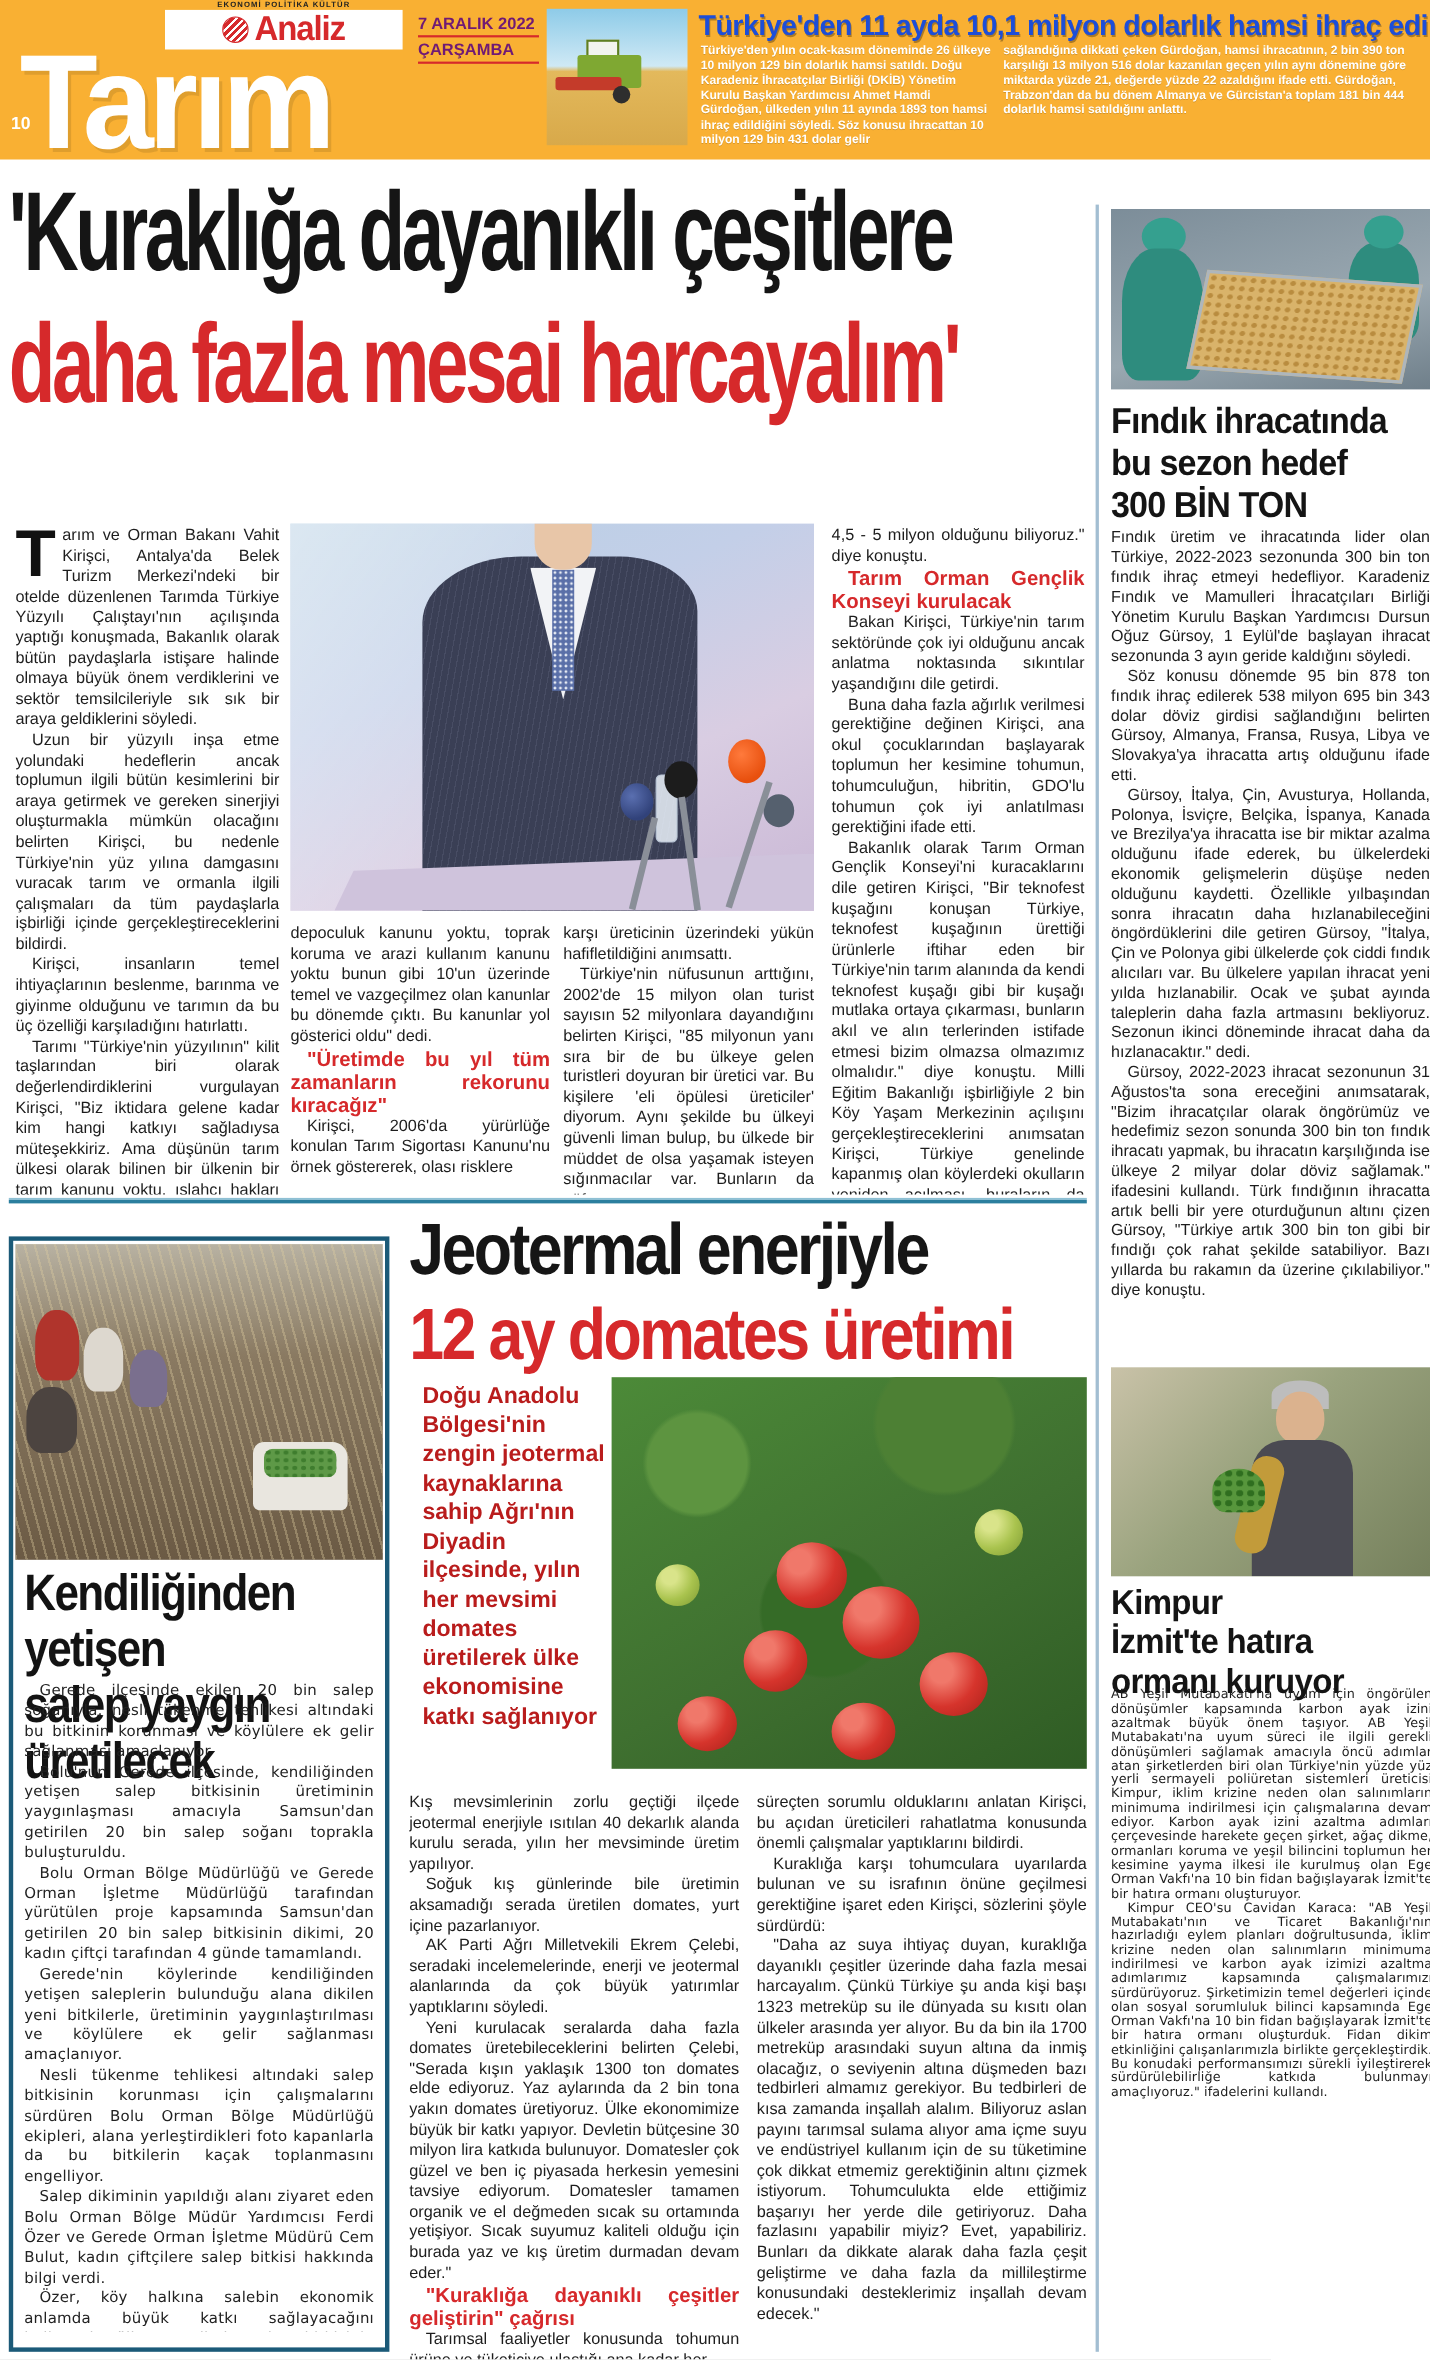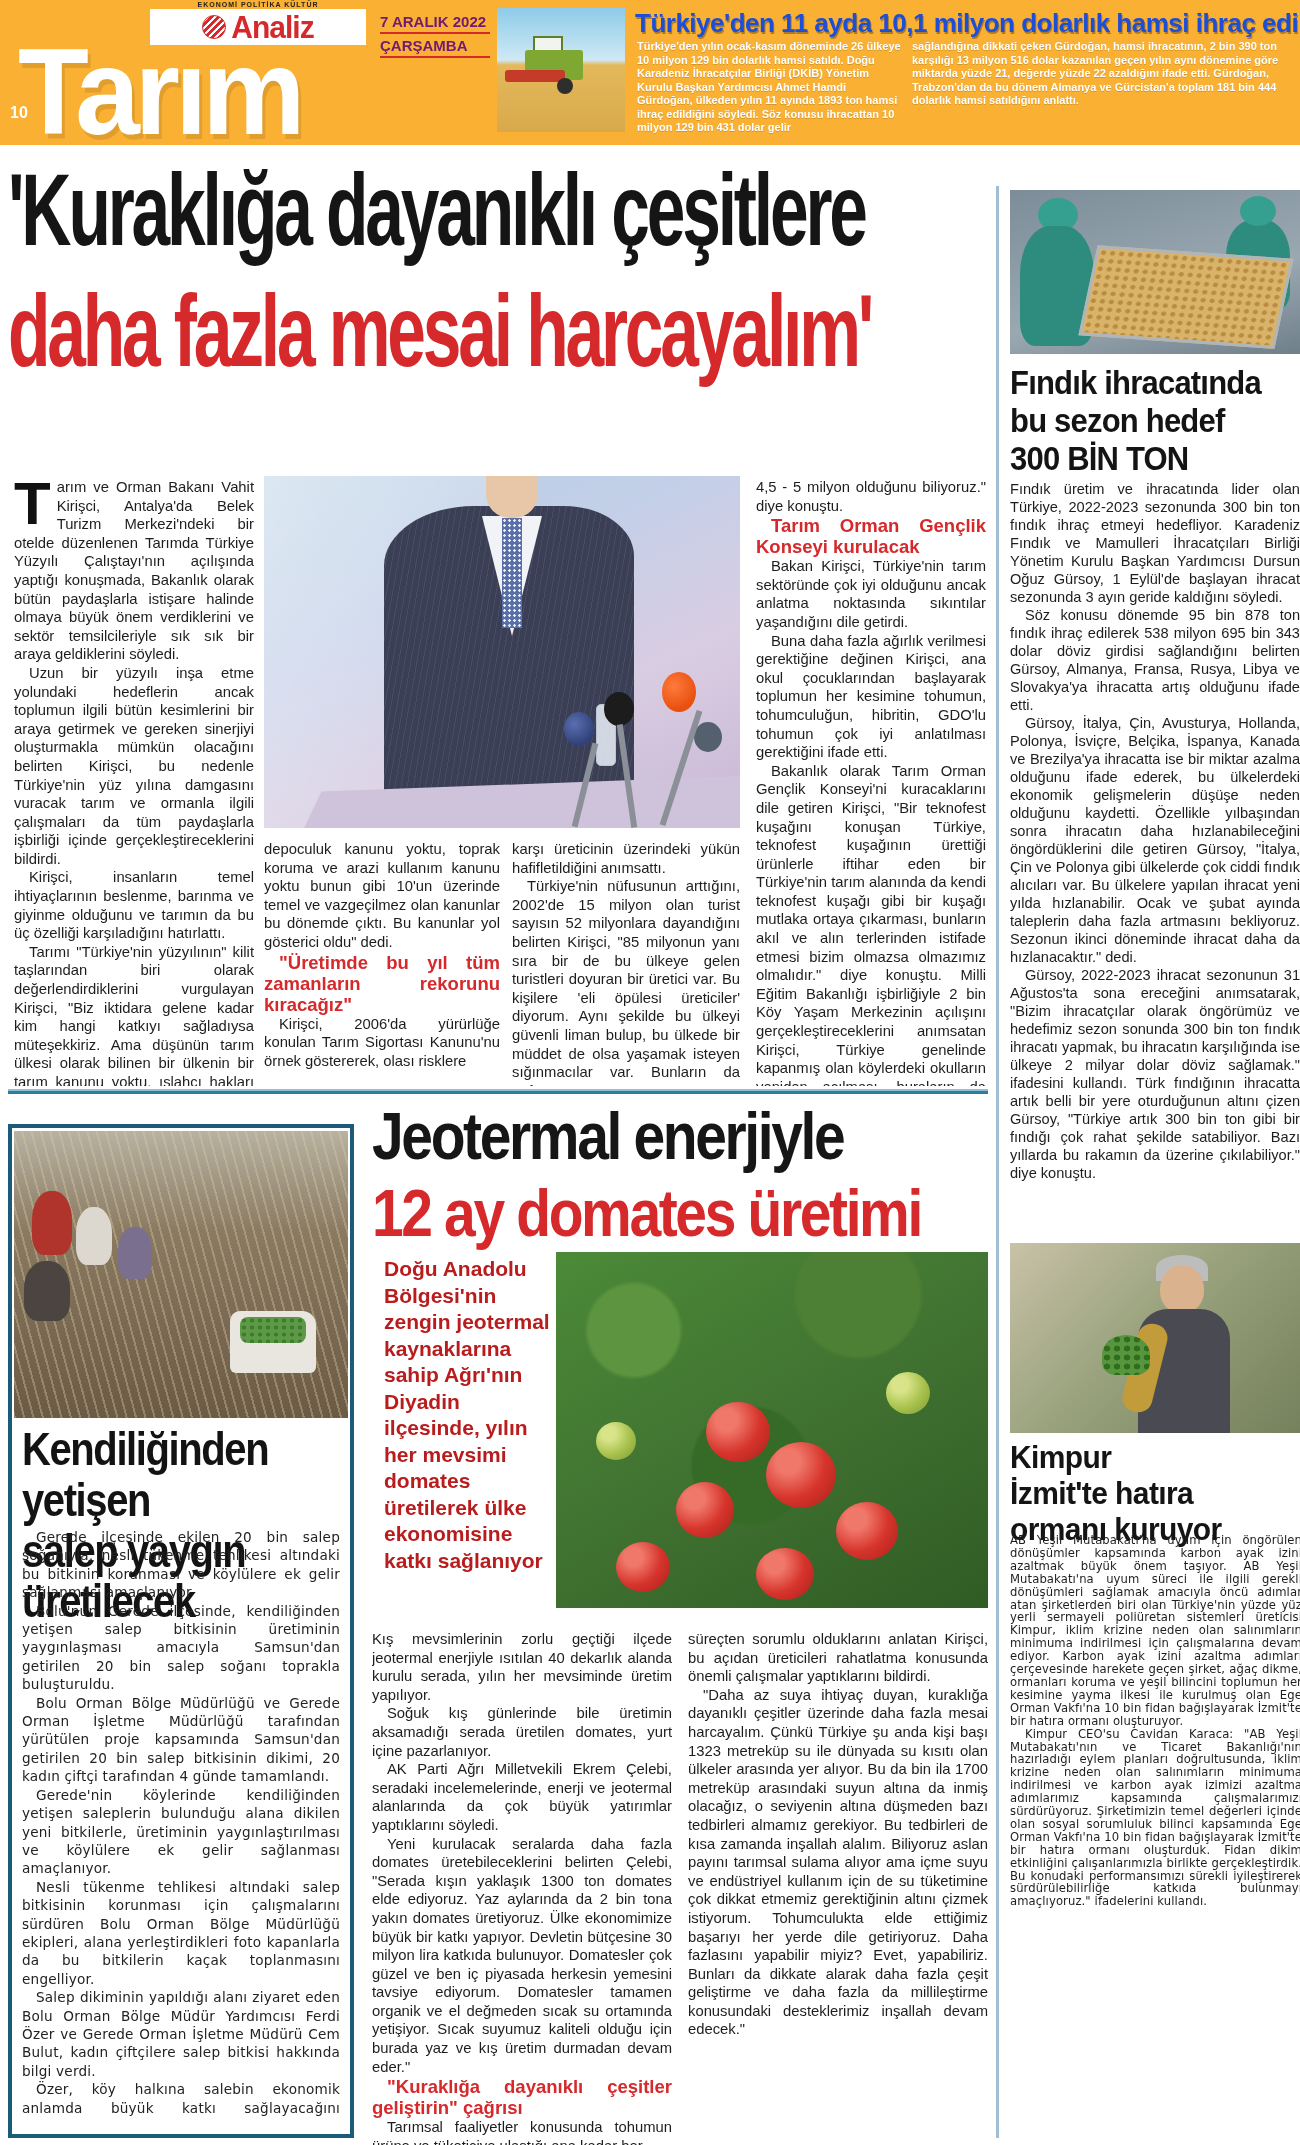--- a/index.html
+++ b/index.html
@@ -248,20 +248,21 @@
   <div class="abs bodytxt jeo-col jeo-col1">
     <p>Kış mevsimlerinin zorlu geçtiği ilçede jeotermal enerjiyle ısıtılan 40 dekarlık alanda kurulu serada, yılın her mevsiminde üretim yapılıyor.</p>
       <p>Soğuk kış günlerinde bile üretimin aksamadığı serada üretilen domates, yurt içine pazarlanıyor.</p>
       <p>AK Parti Ağrı Milletvekili Ekrem Çelebi, seradaki incelemelerinde, enerji ve jeotermal alanlarında da çok büyük yatırımlar yaptıklarını söyledi.</p>
       <p>Yeni kurulacak seralarda daha fazla domates üretebileceklerini belirten Çelebi, "Serada kışın yaklaşık 1300 ton domates elde ediyoruz. Yaz aylarında da 2 bin tona yakın domates üretiyoruz. Ülke ekonomimize büyük bir katkı yapıyor. Devletin bütçesine 30 milyon lira katkıda bulunuyor. Domatesler çok güzel ve ben iç piyasada herkesin yemesini tavsiye ediyorum. Domatesler tamamen organik ve el değmeden sıcak su ortamında yetişiyor. Sıcak suyumuz kaliteli olduğu için burada yaz ve kış üretim durmadan devam eder."</p>
     <p class="red-sub">"Kuraklığa dayanıklı çeşitler geliştirin" çağrısı</p>
     <p>Tarımsal faaliyetler konusunda tohumun ürüne ve tüketiciye ulaştığı ana kadar her</p>
   </div>
   <div class="abs bodytxt jeo-col jeo-col2">
     <p>süreçten sorumlu olduklarını anlatan Kirişci, bu açıdan üreticileri rahatlatma konusunda önemli çalışmalar yaptıklarını bildirdi.</p>
+      <p>Kuraklığa karşı tohumculara uyarılarda bulunan ve su israfının önüne geçilmesi gerektiğine işaret eden Kirişci, sözlerini şöyle sürdürdü:</p>
       <p>"Daha az suya ihtiyaç duyan, kuraklığa dayanıklı çeşitler üzerinde daha fazla mesai harcayalım. Çünkü Türkiye şu anda kişi başı 1323 metreküp su ile dünyada su kısıtı olan ülkeler arasında yer alıyor. Bu da bin ila 1700 metreküp arasındaki suyun altına da inmiş olacağız, o seviyenin altına düşmeden bazı tedbirleri almamız gerekiyor. Bu tedbirleri de kısa zamanda inşallah alalım. Biliyoruz aslan payını tarımsal sulama alıyor ama içme suyu ve endüstriyel kullanım için de su tüketimine çok dikkat etmemiz gerektiğinin altını çizmek istiyorum. Tohumculukta elde ettiğimiz başarıyı her yerde dile getiriyoruz. Daha fazlasını yapabilir miyiz? Evet, yapabiliriz. Bunları da dikkate alarak daha fazla çeşit geliştirme ve daha fazla da millileştirme konusundaki desteklerimiz inşallah devam edecek."</p>
   </div>
 
   <div class="abs vrule"></div>
 
   <div class="abs hazelnut-photo">
     <div class="hz-cap" style="left:28px;top:8px;width:40px;height:34px;"></div>
     <div class="hz-worker" style="left:10px;top:36px;width:74px;height:120px;"></div>
     <div class="hz-worker" style="left:216px;top:30px;width:64px;height:90px;"></div>
     <div class="hz-cap" style="left:230px;top:6px;width:36px;height:30px;"></div>

